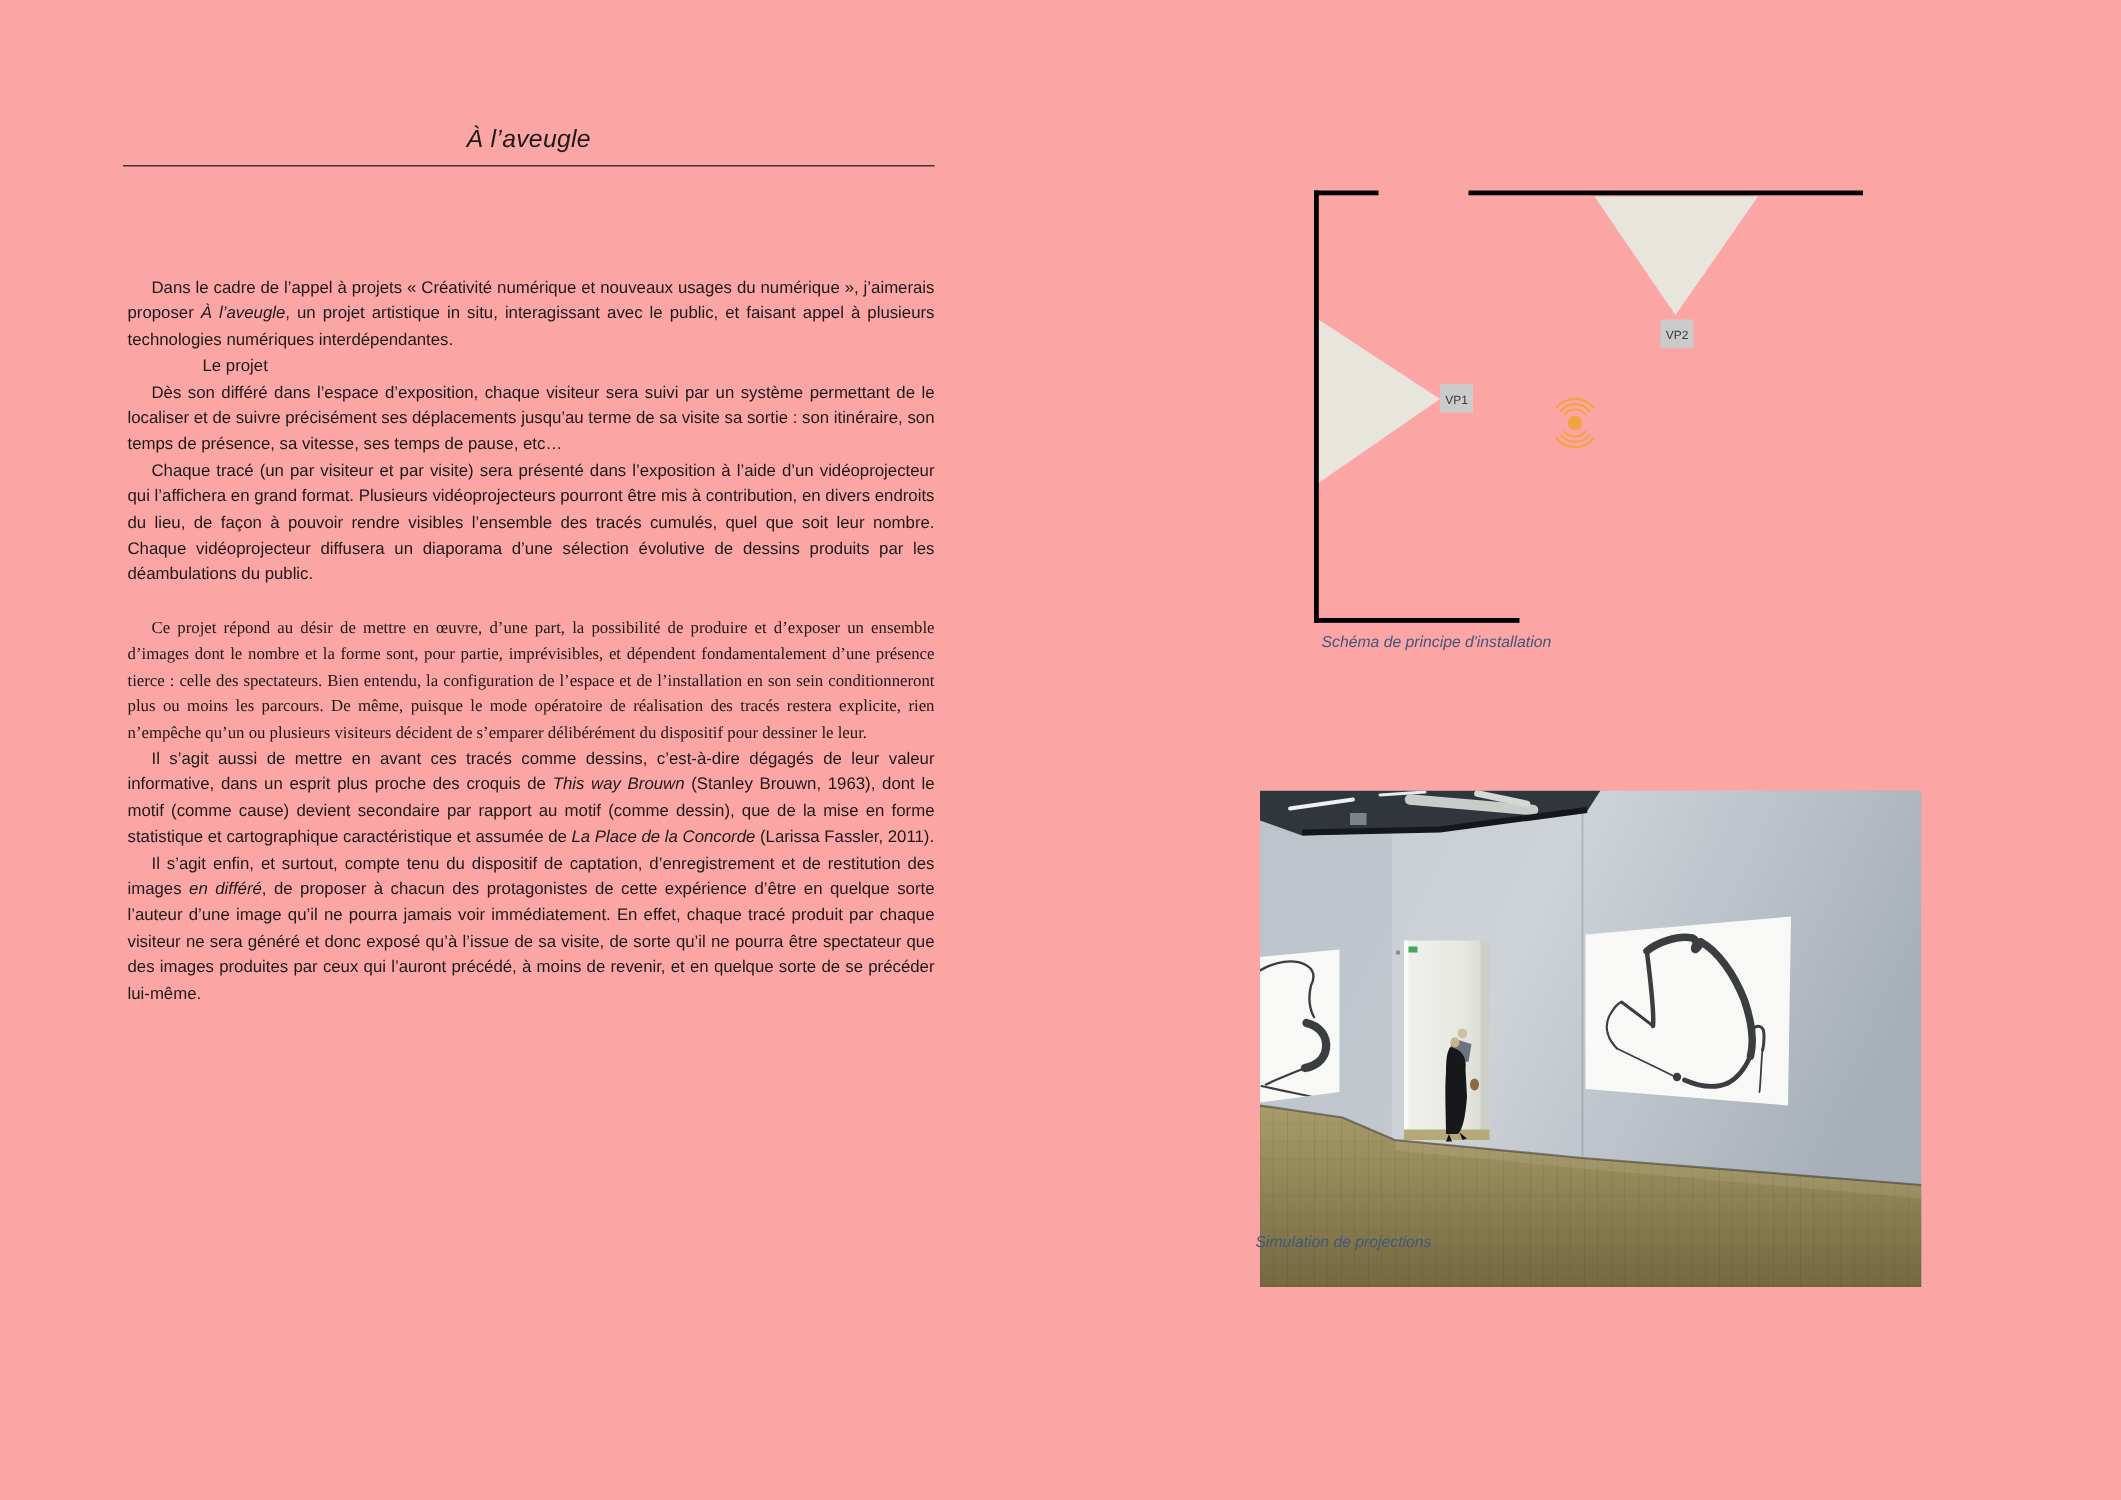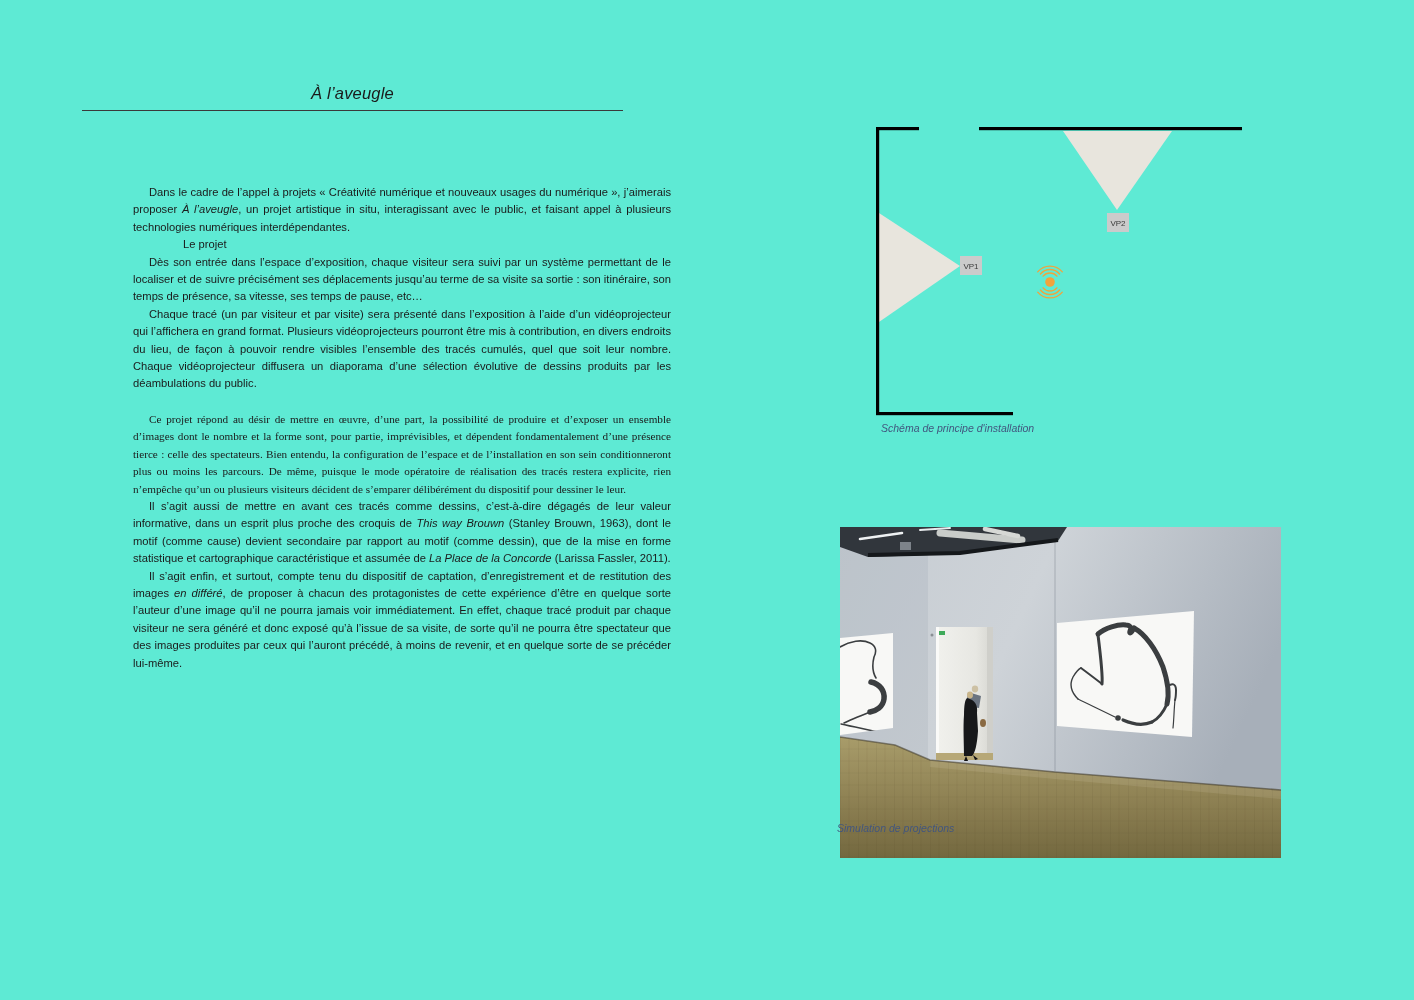--- a/index.html
+++ b/index.html
@@ -1,26 +1,26 @@
 <!DOCTYPE html>
 <html><head>
 <meta charset="utf-8">
 <style>
   html,body{margin:0;padding:0;background:#fff;}
-  .page{position:relative;width:1414px;height:1000px;background:#5eead4;overflow:hidden;
+  .page{position:relative;width:1414px;height:1000px;background:#fca5a5;overflow:hidden;
         font-family:"Liberation Sans", sans-serif;color:#1a1a1a;}
 
   
   .title-block{position:absolute;left:82px;top:84px;width:541px;text-align:center;}
   .doc-title{font-size:16.5px;font-style:italic;font-weight:500;letter-spacing:.2px;}
   .doc-subtitle{font-size:11.5px;margin-top:8px;}
   .title-rule{border:none;border-top:1px solid #3a3a3a;margin:7px 0 0 0;}
 
   .body-col{position:absolute;left:85px;top:184px;width:538px;
-            font-size:11.2px;line-height:17.4px;text-align:justify;margin-left:48px;}
+            font-size:11.2px;line-height:17.4px;text-align:justify;}
   .body-col p{margin:0;text-indent:16px;}
   .sec-heading{margin-top:33px;text-indent:16px;}
   .sec-heading span{padding-left:34px;}
   .blk-gap{margin-top:18px !important;font-family:Liberation Serif, serif;}
   .it{font-style:italic;}
 
   
   .diagram-svg{position:absolute;left:868px;top:120px;}
   .caption{position:absolute;font-size:10.5px;font-style:italic;color:#42567e;}
   .cap-diagram{left:881px;top:422px;}
@@ -36,21 +36,21 @@
   <div class="title-block">
     <div class="doc-title">À l’aveugle</div>
     <hr class="title-rule">
   </div>
 
   <div class="body-col">
     <p><span>Dans le cadre de l’appel à projets « Créativité numérique et nouveaux usages du numérique », j’aimerais proposer </span><span class="it">À l’aveugle</span><span>, un projet artistique in situ, interagissant avec le public, et faisant appel à plusieurs technologies numériques interdépendantes.</span></p>
 
     <p class="sec-heading"><span>Le projet</span></p>
 
-    <p>Dès son entrée dans l’espace d’exposition, chaque visiteur sera suivi par un système permettant de le localiser et de suivre précisément ses déplacements jusqu’au terme de sa visite sa sortie : son itinéraire, son temps de présence, sa vitesse, ses temps de pause, etc…</p>
+    <p>Dès son différé dans l’espace d’exposition, chaque visiteur sera suivi par un système permettant de le localiser et de suivre précisément ses déplacements jusqu’au terme de sa visite sa sortie : son itinéraire, son temps de présence, sa vitesse, ses temps de pause, etc…</p>
     <p>Chaque tracé (un par visiteur et par visite) sera présenté dans l’exposition à l’aide d’un vidéoprojecteur qui l’affichera en grand format. Plusieurs vidéoprojecteurs pourront être mis à contribution, en divers endroits du lieu, de façon à pouvoir rendre visibles l’ensemble des tracés cumulés, quel que soit leur nombre. Chaque vidéoprojecteur diffusera un diaporama d’une sélection évolutive de dessins produits par les déambulations du public.</p>
 
     <p class="blk-gap">Ce projet répond au désir de mettre en œuvre, d’une part, la possibilité de produire et d’exposer un ensemble d’images dont le nombre et la forme sont, pour partie, imprévisibles, et dépendent fondamentalement d’une présence tierce : celle des spectateurs. Bien entendu, la configuration de l’espace et de l’installation en son sein conditionneront plus ou moins les parcours. De même, puisque le mode opératoire de réalisation des tracés restera explicite, rien n’empêche qu’un ou plusieurs visiteurs décident de s’emparer délibérément du dispositif pour dessiner le leur.</p>
     <p><span>Il s’agit aussi de mettre en avant ces tracés comme dessins, c’est-à-dire dégagés de leur valeur informative, dans un esprit plus proche des croquis de </span><span class="it">This way Brouwn</span><span> (Stanley Brouwn, 1963), dont le motif (comme cause) devient secondaire par rapport au motif (comme dessin), que de la mise en forme statistique et cartographique caractéristique et assumée de </span><span class="it">La Place de la Concorde</span><span> (Larissa Fassler, 2011).</span></p>
     <p><span>Il s’agit enfin, et surtout, compte tenu du dispositif de captation, d’enregistrement et de restitution des images </span><span class="it">en différé</span><span>, de proposer à chacun des protagonistes de cette expérience d’être en quelque sorte l’auteur d’une image qu’il ne pourra jamais voir immédiatement. En effet, chaque tracé produit par chaque visiteur ne sera généré et donc exposé qu’à l’issue de sa visite, de sorte qu’il ne pourra être spectateur que des images produites par ceux qui l’auront précédé, à moins de revenir, et en quelque sorte de se précéder lui-même.</span></p>
   </div>
 
   <svg class="diagram-svg" width="380" height="300" viewBox="0 0 380 300">
 
     <polygon points="92,146 11,93 11,202" fill="#e8e5dd"></polygon>

